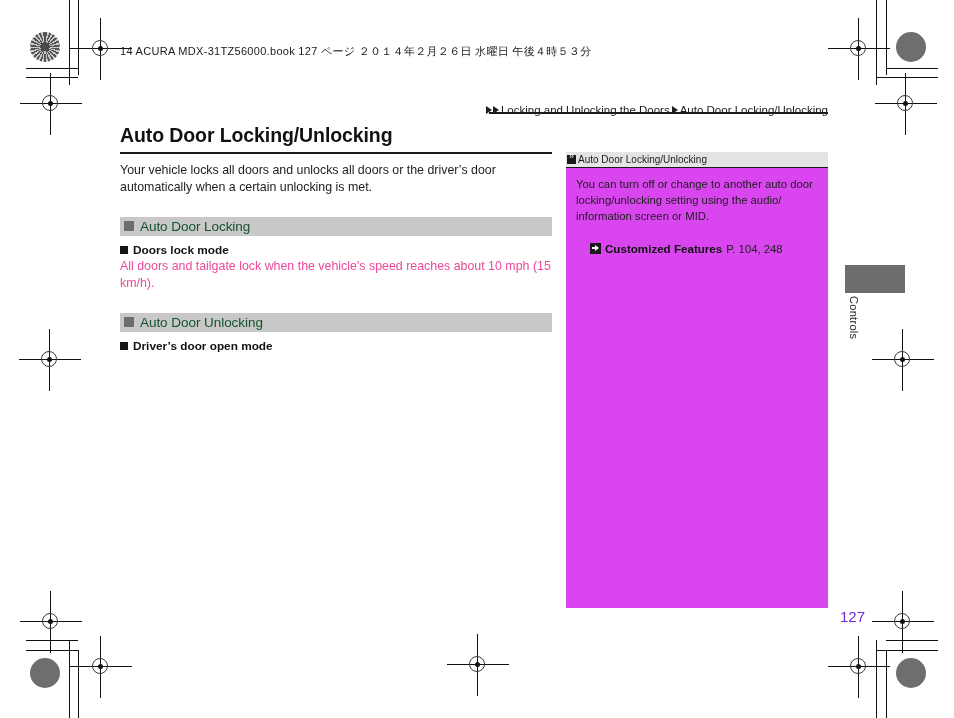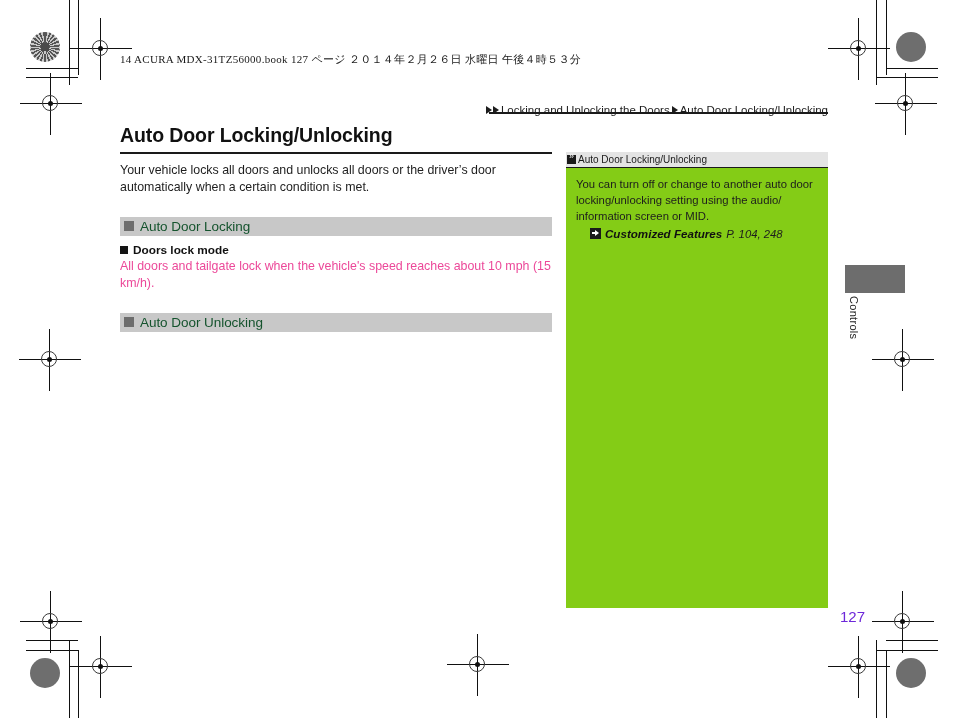--- a/index.html
+++ b/index.html
@@ -75,22 +75,22 @@
   .crop-line {
     position: absolute;
     background: #111;
     pointer-events: none;
   }
 
   
   .book-line {
     position: absolute;
     left: 120px;
-    top: 52px;
-    font-family: Liberation Serif, serif;
+    top: 44px;
+    font-family: Liberation Sans, sans-serif;
     font-size: 11px;
     color: #1a1a1a;
     white-space: nowrap;
     letter-spacing: 0.3px;
   }
 
   
   .breadcrumb {
     position: absolute;
     right: 126px;
@@ -226,37 +226,36 @@
     line-height: 9px;
     color: #fff;
     text-align: center;
   }
   .sidebox-head .lbl {
     font-size: 10px;
     color: #1a1a1a;
     white-space: nowrap;
   }
   .sidebox-body {
-    background: #84cc16;
+    background: #d946ef;
     height: 440px;
     padding: 9px 10px 0 10px;
     box-sizing: border-box;
   }
   .note-text {
     font-size: 11.3px;
     line-height: 1.4;
     color: #1d1d1d;
     margin: 0;
   }
   .ref-line {
     display: flex;
     align-items: baseline;
-    margin-top: 3px;
+    margin-top: 18px;
     padding-left: 14px;
-    font-style: italic;
   }
   .ref-icon {
     width: 11px; height: 11px;
     background: #1a1a1a;
     margin-right: 4px;
     flex: none;
     position: relative;
     align-self: center;
   }
   .ref-icon::after {
@@ -419,35 +418,39 @@
   <span class="bc-tri second"></span>
   <span>Locking and Unlocking the Doors</span>
   <span class="bc-tri mid"></span>
   <span>Auto Door Locking/Unlocking</span>
 </div>
 <div class="breadcrumb-rule"></div>
 
 <div class="main-col">
   <h1 class="page-title">Auto Door Locking/Unlocking</h1>
   <div class="title-rule"></div>
-  <p class="intro-text">Your vehicle locks all doors and unlocks all doors or the driver’s door automatically when a certain condition is met.</p>
+  <p class="intro-text">Your vehicle locks all doors and unlocks all doors or the driver’s door automatically when a certain unlocking is met.</p>
 
   <div class="gray-head">
     <span class="sq"></span>
     <span class="lbl">Auto Door Locking</span>
   </div>
   <div class="sub-head">
     <span class="sq"></span>
     <span class="lbl">Doors lock mode</span>
   </div>
   <p class="body-text">All doors and tailgate lock when the vehicle's speed reaches about 10 mph (15 km/h).</p>
 
   <div class="gray-head">
     <span class="sq"></span>
     <span class="lbl">Auto Door Unlocking</span>
+  </div>
+  <div class="sub-head">
+    <span class="sq"></span>
+    <span class="lbl">Driver’s door open mode</span>
   </div>
 </div>
 
 <div class="sidebox">
   <div class="sidebox-head">
     <span class="sb-icon"></span>
     <span class="lbl">Auto Door Locking/Unlocking</span>
   </div>
   <div class="sidebox-body">
     <p class="note-text">You can turn off or change to another auto door locking/unlocking setting using the audio/ information screen or MID.</p>

